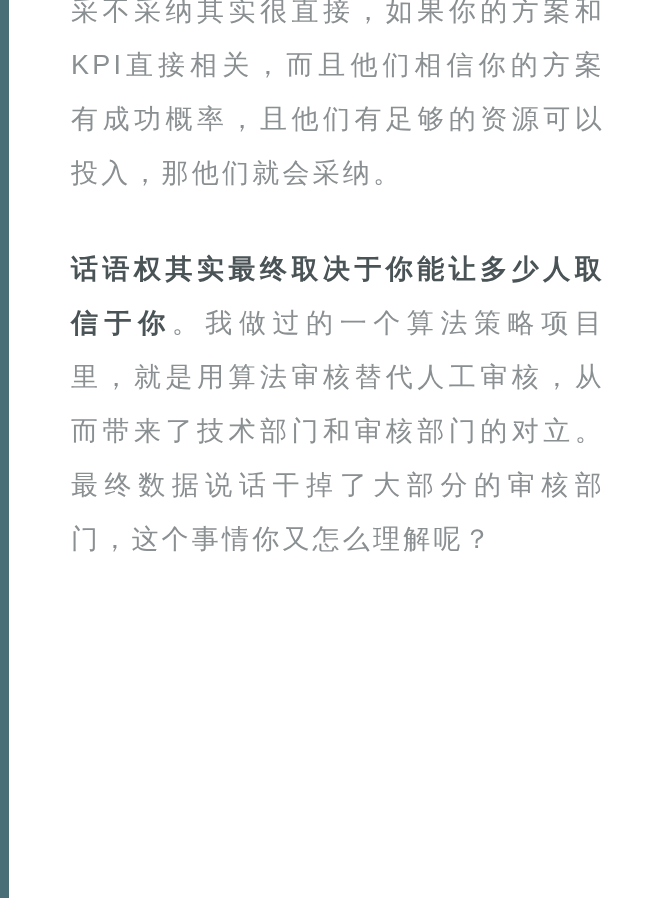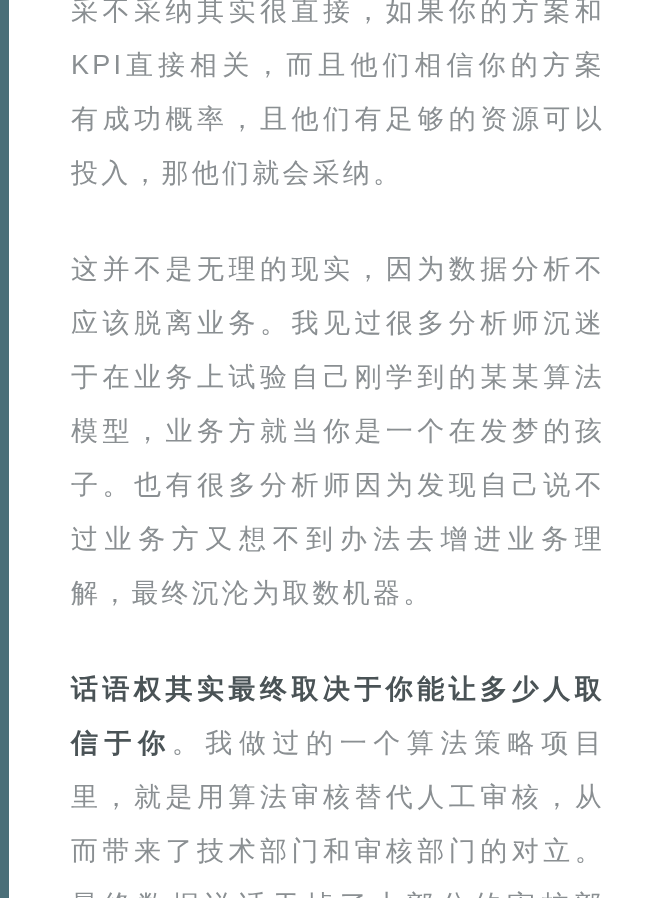--- a/index.html
+++ b/index.html
@@ -65,18 +65,17 @@
 <body>
 
 <div class="page">
 
   <div class="accent-bar"></div>
 
   <div class="article">
 
     <p class="para first">采不采纳其实很直接，如果你的方案和KPI直接相关，而且他们相信你的方案有成功概率，且他们有足够的资源可以投入，那他们就会采纳。</p>
 
-    <p class="para">这并不是无理的现实，因为数据分析不应该脱离业务。我见过很多分析师沉迷于在业务上试验自己刚学到的某某算法模型，业务方就当你是一个在发梦的孩子。也有很多分析师因为发现自己说不过业务方又想不到办法去增进业务理解，最终沉沦为取数机器。</p>
 
     <p class="para last"><span class="strong">话语权其实最终取决于你能让多少人取信于你</span><span>。我做过的一个算法策略项目里，就是用算法审核替代人工审核，从而带来了技术部门和审核部门的对立。最终数据说话干掉了大部分的审核部门，这个事情你又怎么理解呢？</span></p>
 
   </div>
 </div>
 
 </body></html>

